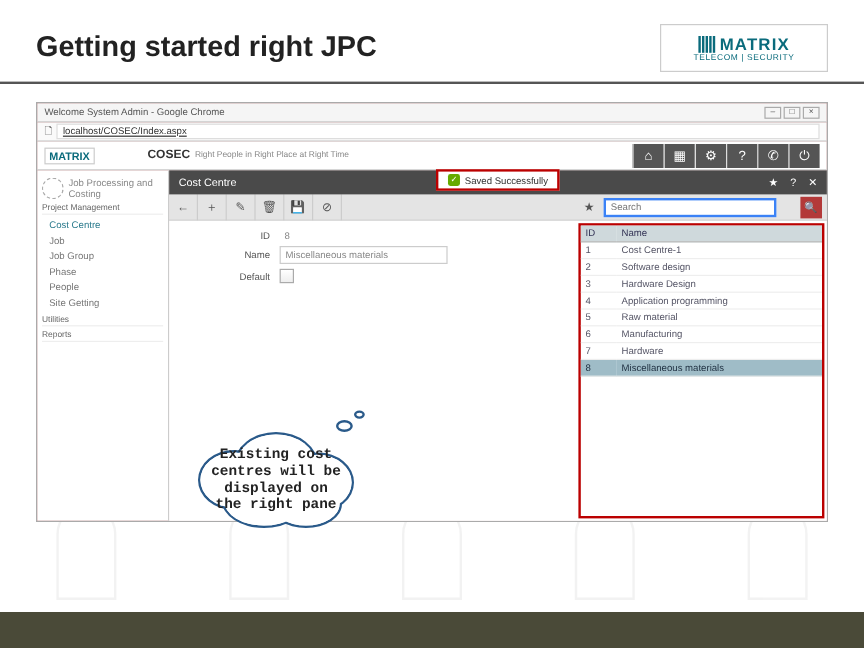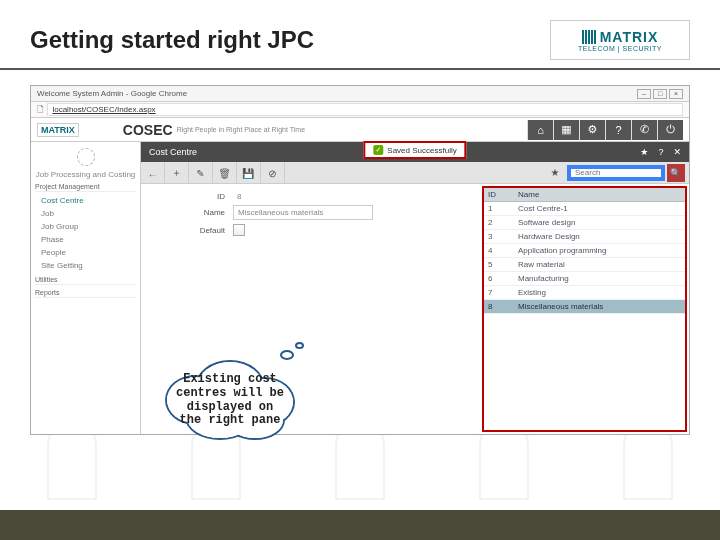--- a/index.html
+++ b/index.html
@@ -20,47 +20,47 @@
   .browser-frame { position: relative; margin: 15px 30px 0 30px; border: 1px solid #aaa; background: #7f1d1d; height: 350px; z-index: 1; }
   .browser-titlebar { height: 16px; background: #f5f5f5; border-bottom: 1px solid #ccc; display: flex; align-items: center; padding: 0 6px; font-size: 8px; color: #555; justify-content: space-between; }
   .browser-titlebar .win-btns { display: flex; gap: 2px; }
   .browser-titlebar .win-btns span { width: 14px; height: 10px; border: 1px solid #aaa; display: inline-block; font-size: 7px; text-align: center; line-height: 8px; }
   .addr-bar { height: 16px; border-bottom: 1px solid #ccc; display: flex; align-items: center; padding: 0 6px; font-size: 8px; color: #333; gap: 4px; background: #fafafa; }
   .addr-bar .url { flex: 1; border: 1px solid #ddd; padding: 1px 4px; background: #fff; text-decoration: underline; }
   
   .app-header { height: 24px; background: #fff; border-bottom: 1px solid #ccc; display: flex; align-items: center; padding: 0 6px; justify-content: space-between; }
   .app-header .logo-area { display: flex; align-items: center; gap: 4px; }
   .app-header .logo-area .sm-logo { font-size: 9px; font-weight: bold; color: #0a6b7c; border: 1px solid #ccc; padding: 1px 3px; }
-  .app-header .logo-area .pname { font-size: 14px; font-weight: bold; color: #333; padding-left: 40px; }
+  .app-header .logo-area .pname { font-size: 10px; font-weight: bold; color: #333; padding-left: 40px; }
   .app-header .logo-area .tag { font-size: 7px; color: #888; }
   .app-header .topnav { display: flex; }
   .app-header .topnav span { width: 26px; height: 20px; border-left: 1px solid #ddd; display: flex; align-items: center; justify-content: center; color: #555; cursor: pointer; background: #555; color: #fff; font-size: 11px; }
   
   .app-body { display: flex; height: calc(100% - 56px); }
   .left-nav { width: 110px; background: #fff; border-right: 1px solid #ccc; padding: 6px 4px; font-size: 8px; }
-  .left-nav .module { display: flex; gap: 4px; align-items: center; color: #888; margin-bottom: 0; flex-direction: column; }
+  .left-nav .module { display: flex; gap: 4px; align-items: center; color: #888; margin-bottom: 0; }
   .left-nav .module .gear { width: 18px; height: 18px; border: 1.5px dashed #aaa; border-radius: 50%; flex-shrink: 0; }
   .left-nav .section { color: #666; font-size: 7px; margin: 4px 0 2px 0; padding-bottom: 1px; border-bottom: 1px solid #eee; }
   .left-nav .item { color: #777; padding: 2px 0 2px 6px; cursor: pointer; }
   .left-nav .item.active { color: #2a7a8c; }
   
   .main-area { flex: 1; display: flex; flex-direction: column; background: #f5f5f5; }
   .crumb-bar { height: 20px; background: #4a4a4a; color: #fff; display: flex; align-items: center; padding: 0 8px; font-size: 9px; justify-content: space-between; position: relative; }
   .crumb-bar .crumb-right { display: flex; gap: 10px; }
   .crumb-bar .crumb-right span { cursor: pointer; }
   .saved-toast { position: absolute; left: 50%; transform: translateX(-50%); top: -1px; background: #fff; padding: 2px 8px; border: 2px solid #b00; display: flex; align-items: center; gap: 4px; color: #333; font-size: 8px; z-index: 5; }
   .saved-toast .shield { width: 10px; height: 10px; background: #6a0; border-radius: 2px; display: flex; align-items: center; justify-content: center; color: #fff; font-size: 7px; }
   
   .tool-row { height: 22px; display: flex; background: #e4e4e4; border-bottom: 1px solid #ccc; }
   .tool-row .tools { display: flex; }
   .tool-row .tools span { width: 24px; height: 22px; display: flex; align-items: center; justify-content: center; color: #555; border-right: 1px solid #ccc; cursor: pointer; font-size: 10px; }
   .tool-row .spacer { flex: 1; }
   .tool-row .star-area { display: flex; align-items: center; }
   .tool-row .star { width: 24px; text-align: center; color: #555; cursor: pointer; }
-  .tool-row .search { width: 98px; height: 16px; border: 4px solid #3b82f6; padding: 0 4px; font-size: 8px; margin-right: 2px; }
+  .tool-row .search { width: 144px; height: 16px; border: 2px solid #3b82f6; padding: 0 4px; font-size: 8px; margin-right: 20px; }
   .tool-row .sbtn { width: 18px; height: 18px; background: #b33939; color: #fff; display: flex; align-items: center; justify-content: center; cursor: pointer; font-size: 9px; margin-right: 4px; }
   
   .content-split { flex: 1; display: flex; background: #fff; }
   .form-pane { flex: 1; padding: 8px 12px; font-size: 8px; }
   .form-row { display: flex; margin-bottom: 4px; align-items: center; }
   .form-row label { width: 80px; text-align: right; color: #555; padding-right: 8px; }
   .form-row .val { flex: 1; }
   .form-row .txt { border: 1px solid #ccc; padding: 2px 4px; width: 140px; background: #fff; color: #888; }
   .form-row .txt.ro { border: none; color: #888; }
   .form-row .desc { border: 1px solid #ccc; padding: 2px 4px; width: 180px; height: 28px; color: #bbb; font-style: italic; }
@@ -246,21 +246,21 @@
               <tr>
                   <td>5</td>
                   <td>Raw material</td>
                 </tr>
               <tr>
                   <td>6</td>
                   <td>Manufacturing</td>
                 </tr>
               <tr>
                   <td>7</td>
-                  <td>Existing</td>
+                  <td>Hardware</td>
                 </tr>
               <tr class="sel">
                   <td>8</td>
                   <td>Miscellaneous materials</td>
                 </tr>
             </tbody>
           </table>
         </div>
       </div>
     </div>

